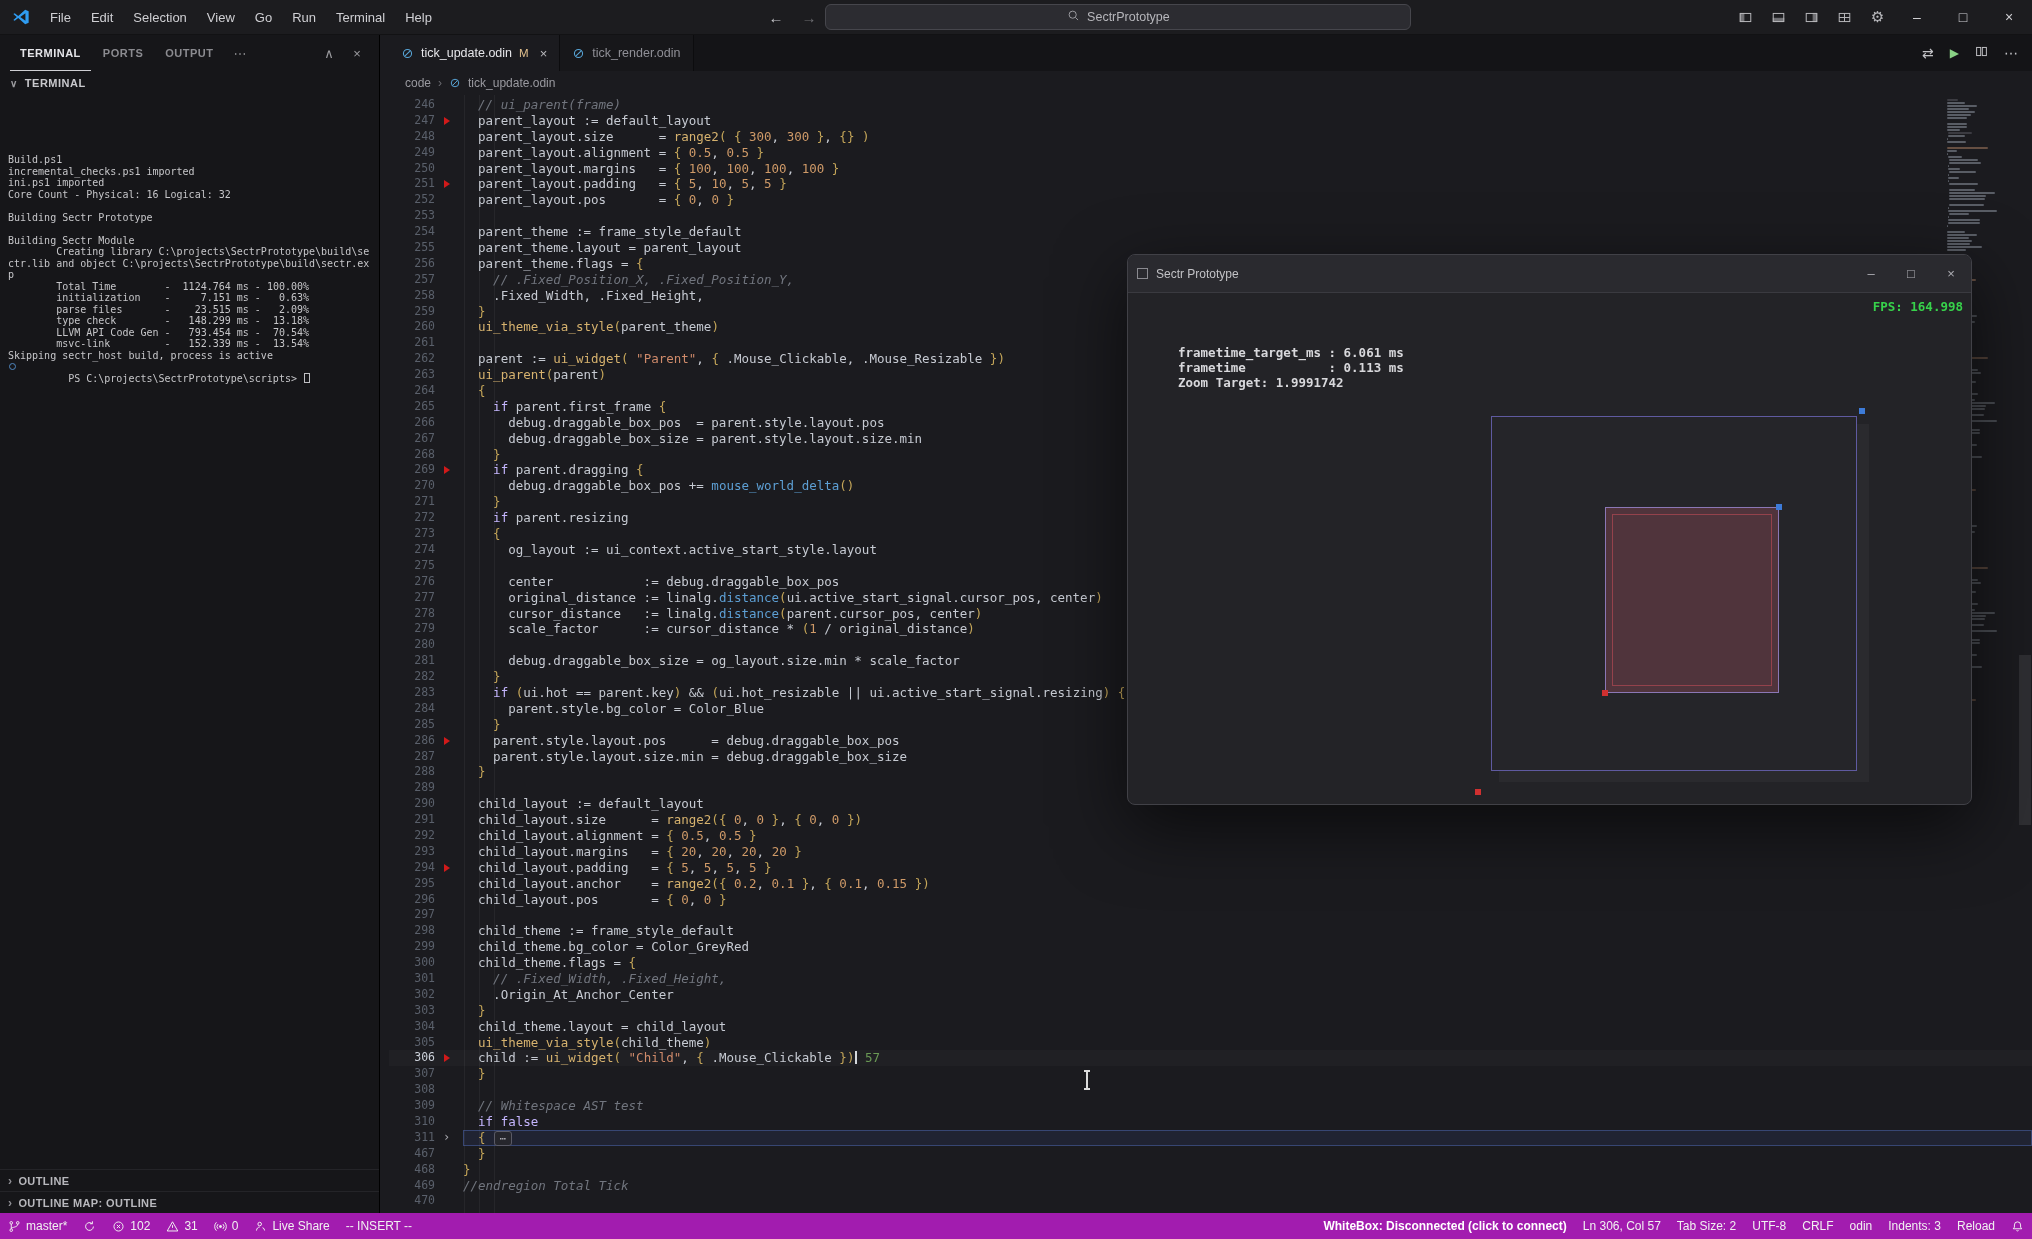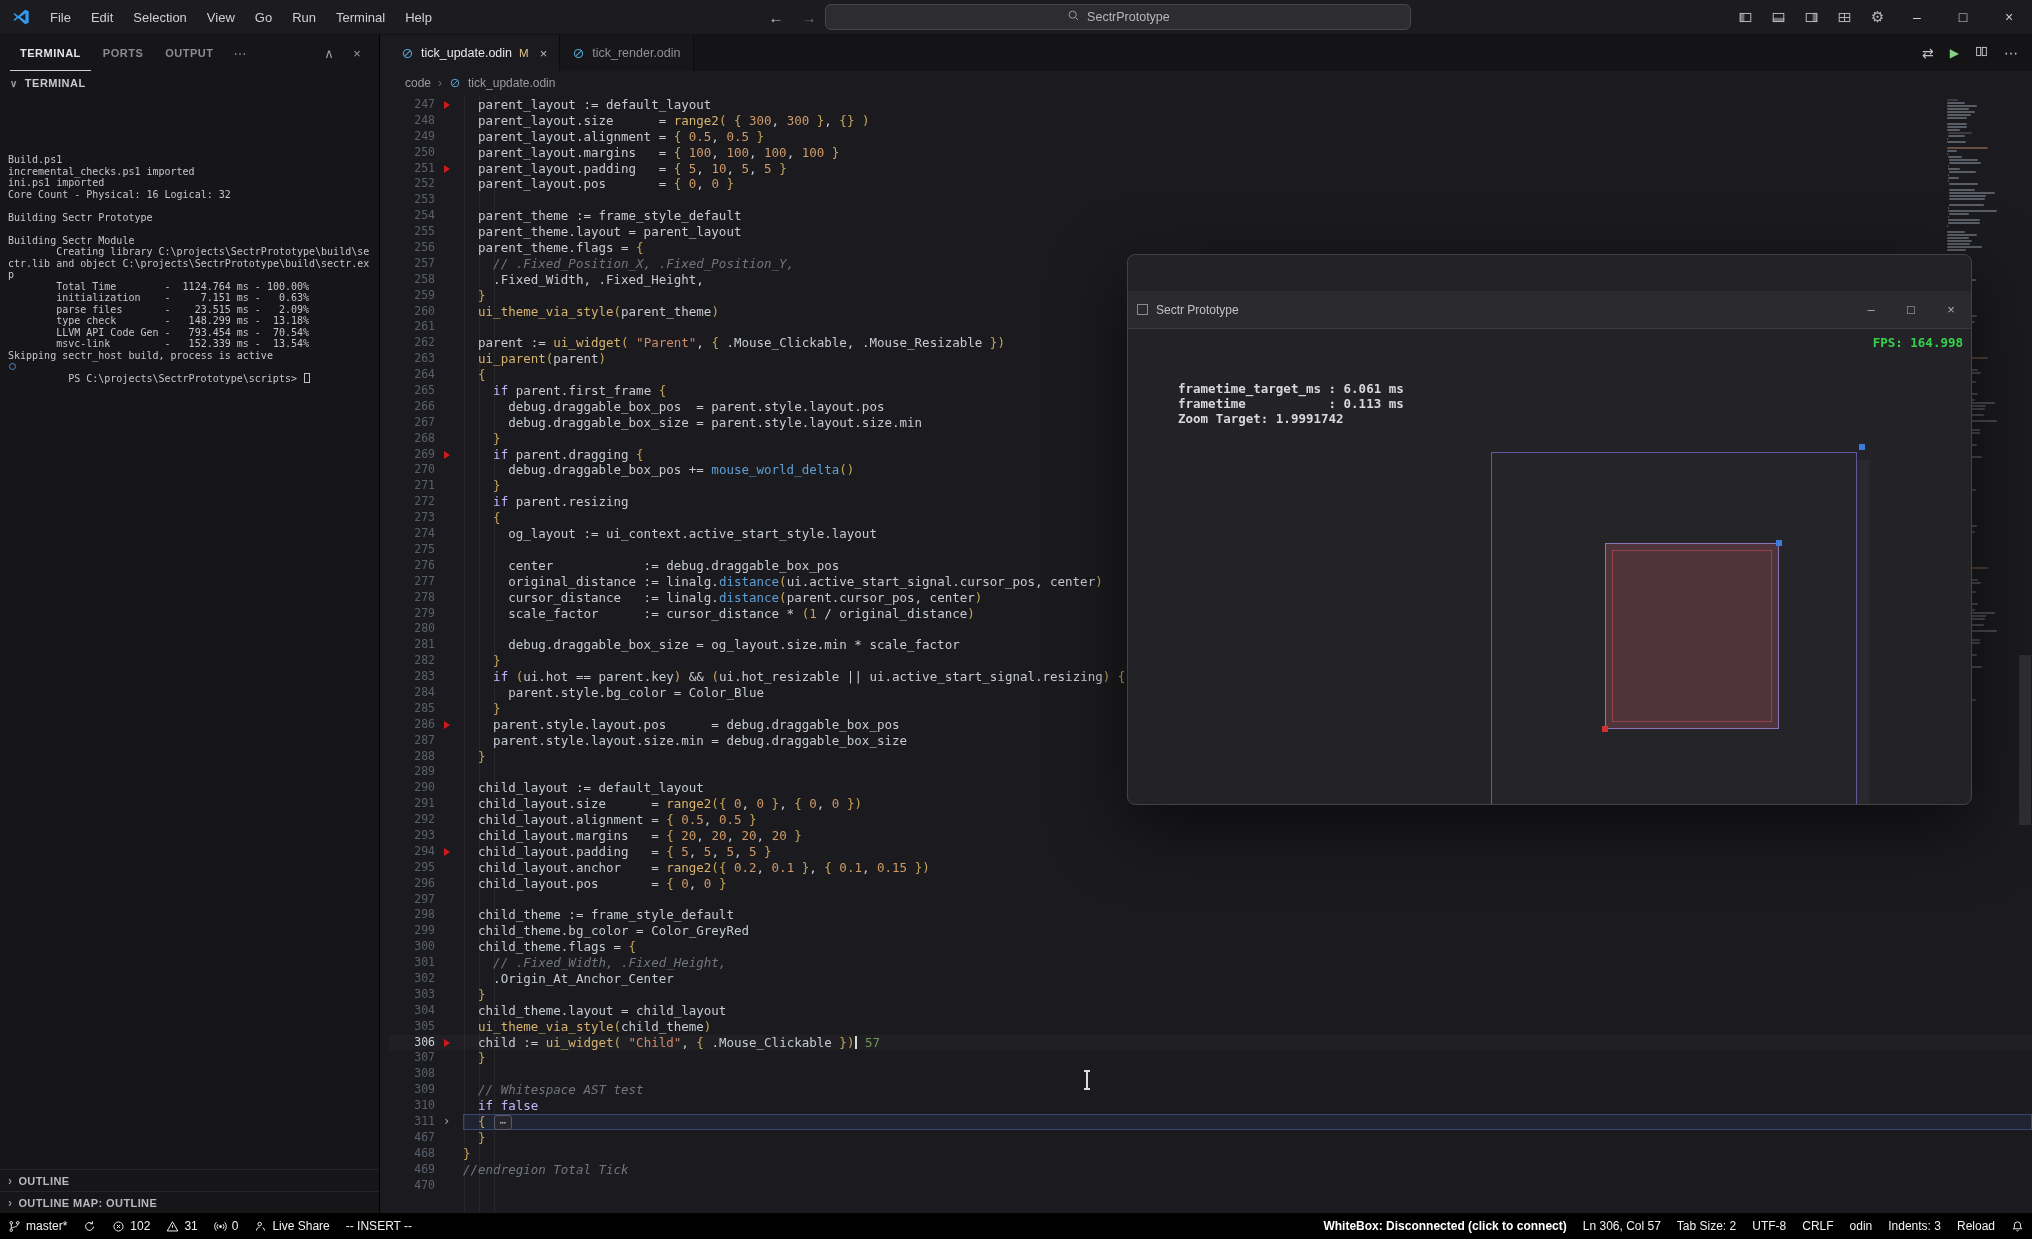--- a/index.html
+++ b/index.html
@@ -99,21 +99,21 @@
   .sb-group.right{margin-left:auto;}
   .sb-item{display:flex;align-items:center;gap:5px;padding:0 8px;height:100%;white-space:nowrap;}
   .sb-item.sb-bold{font-weight:700;color:#ffffff;}
   .sb-ic{display:flex;align-items:center;}
   .sb-ic svg{display:block;}
 
   
   #proto-window{position:absolute;left:1127px;top:254px;width:845px;height:551px;background:#232327;
                 border:1px solid #414147;border-radius:8px;overflow:hidden;z-index:50;
                 box-shadow:0 22px 70px rgba(0,0,0,0.6);}
-  #pw-titlebar{height:38px;background:#2a2a2f;display:flex;align-items:center;border-bottom:1px solid #3a3a40;margin-top:36px;}
+  #pw-titlebar{height:38px;background:#2a2a2f;display:flex;align-items:center;border-bottom:1px solid #3a3a40;}
   .pw-icon{width:11px;height:11px;border:1px solid #8a8a90;margin:0 8px 0 9px;}
   .pw-title{font-size:12px;color:#c2c2c6;}
   .pw-controls{margin-left:auto;display:flex;height:100%;}
   .pw-controls span{width:40px;display:flex;align-items:center;justify-content:center;font-size:13px;color:#aeaeb4;}
   #pw-content{position:relative;height:524px;font-family:"DejaVu Sans Mono",monospace;font-weight:bold;}
   #pw-fps{position:absolute;top:6px;right:8px;color:#37d24b;font-size:12.5px;}
   #pw-stats{position:absolute;left:50px;top:52px;color:#d8d8dc;font-size:12.5px;line-height:15px;
             font-family:"DejaVu Sans Mono",monospace;}
   .pw-margin-rect{position:absolute;left:371px;top:131px;width:370px;height:358px;background:#2a2a2e;}
   .pw-parent-rect{position:absolute;left:363px;top:123px;width:366px;height:355px;background:#252529;
@@ -292,20 +292,25 @@
             <path d="M4.7 11.3 11.3 4.7"></path>
           </svg>
       </span>
       <span>tick_update.odin</span>
     </div>
     <div id="code-area">
       <span class="indent-guide" style="left:75px"></span>
       <span class="indent-guide" style="left:90px"></span>
       <span class="indent-guide" style="left:105px"></span>
       <div id="code-lines">
+          <div class="crow">
+            <span class="ln">246</span>
+            <span class="mk"></span>
+            <span class="code"><span class="tk-c">  // ui_parent(frame)</span></span>
+          </div>
           <div class="crow">
             <span class="ln">247</span>
             <span class="mk">
               <span class="tri"></span>
             </span>
             <span class="code">  parent_layout := default_layout</span>
           </div>
           <div class="crow">
             <span class="ln">248</span>
             <span class="mk"></span>
@@ -870,21 +875,21 @@
           <div class="mm-bar" style="margin-left: 0px; width: 0.58px; background: rgb(141, 147, 158); opacity: 0.4;"></div>
           <div class="mm-bar" style="margin-left: 0px; width: 12.76px; background: rgb(86, 86, 92); opacity: 0.4;"></div>
           <div class="mm-bar" style="margin-left: 0px; width: 0px; background: transparent; opacity: 0.4;"></div>
         </div>
       <div id="scroll-lane">
         <div id="scroll-slider"></div>
       </div>
     </div>
   </main>
 
-  <footer id="statusbar" style="background: #000000;">
+  <footer id="statusbar" style="background: #a21caf;">
     <div class="sb-group left" id="sb-left">
         <span class="sb-item">
           <span class="sb-ic">
             <svg viewBox="0 0 16 16" width="13" height="13" fill="none" stroke="currentColor" stroke-width="1.2">
               <circle cx="4" cy="3.5" r="1.6"></circle>
               <circle cx="4" cy="12.5" r="1.6"></circle>
               <circle cx="12" cy="3.5" r="1.6"></circle>
               <path d="M4 5v6M12 5c0 3.5-4.5 3.5-8 5"></path>
             </svg>
           </span>

